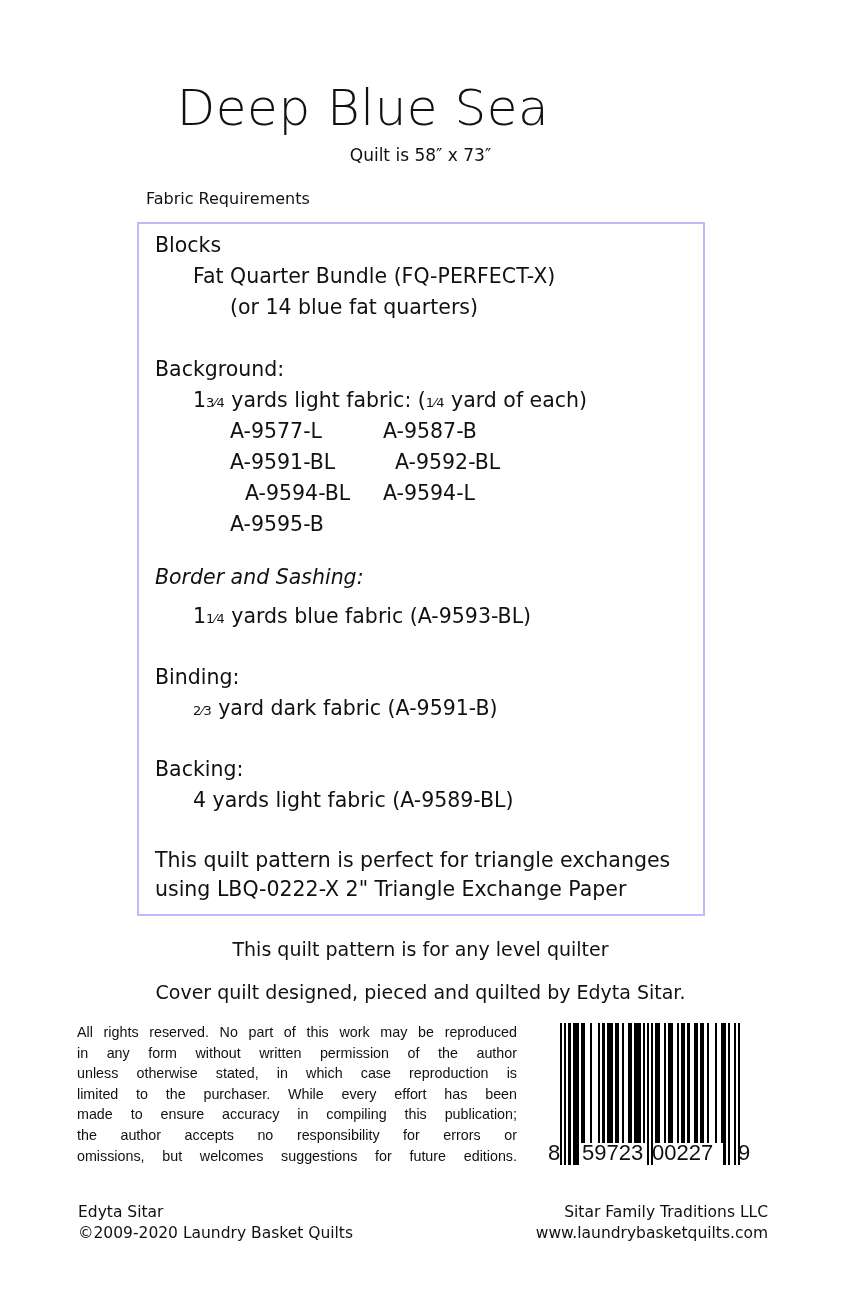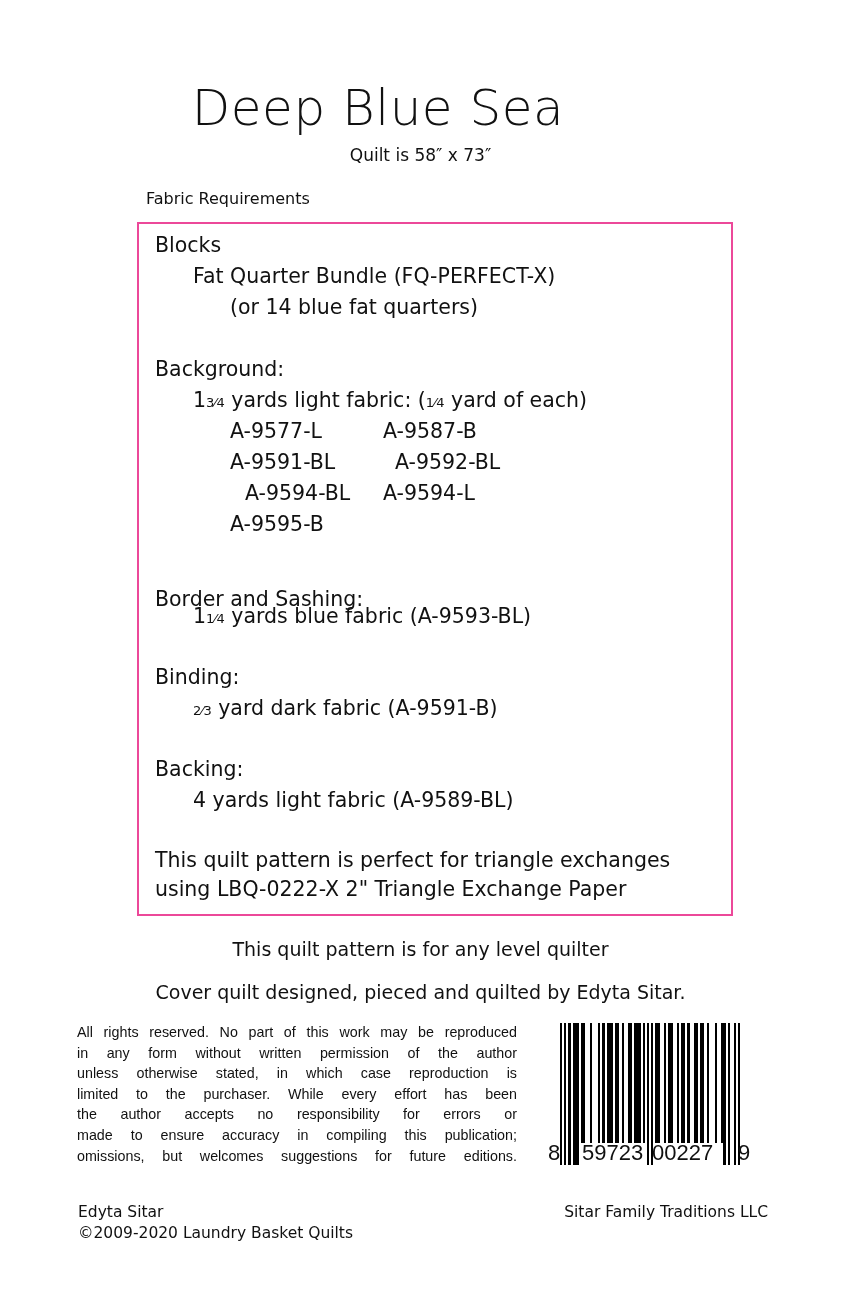--- a/index.html
+++ b/index.html
@@ -1,21 +1,21 @@
 <!DOCTYPE html>
 <html><head>
 <meta charset="utf-8">
 <style>
   html, body { margin: 0; padding: 0; background: #ffffff; }
   body { width: 841px; height: 1300px; position: relative; overflow: hidden; color: #111; font-family: "DejaVu Sans", sans-serif; }
   .abs { position: absolute; }
-  .title { left: 0; width: 726px; top: 78px; text-align: center; font-size: 50px; font-weight: 300; letter-spacing: 0.5px; line-height: 60px; padding-left: 15px; }
+  .title { left: 0; width: 726px; top: 78px; text-align: center; font-size: 50px; font-weight: 300; letter-spacing: 0.5px; line-height: 60px; }
   .subtitle { left: 0; width: 841px; top: 143px; text-align: center; font-size: 17px; line-height: 24px; }
   .section-heading { left: 146px; top: 185px; font-size: 16px; line-height: 28px; text-align: right; }
-  .req-box { left: 137px; top: 222px; width: 564px; height: 690px; border: 2px solid #ec4899; box-sizing: content-box; padding-left: 28px; }
+  .req-box { left: 137px; top: 222px; width: 564px; height: 690px; border: 2px solid #c4b5fd; box-sizing: content-box; }
   .req-text { position: absolute; left: 16px; font-size: 20.5px; line-height: 31px; white-space: nowrap; }
   .frac { font-size: 13px; }
   .center-line { left: 0; width: 841px; text-align: center; font-size: 19px; line-height: 24px; }
   .legal { left: 77px; top: 1022px; width: 440px; font-family: "Liberation Sans", sans-serif; font-size: 14.3px; line-height: 20.6px; text-align: justify; text-align-last: justify; }
   .legal span { display: block; text-align: justify; text-align-last: justify; }
   .barcode { left: 548px; top: 1023px; width: 200px; height: 150px; }
   .bars { position: absolute; left: 12px; top: 0; height: 142px; display: flex; }
   .bar { height: 120px; width: 1.9px; }
   .bar.long { height: 142px; }
   .bar.b { background: #000; }
@@ -41,43 +41,43 @@
   <div class="req-text" style="top:130px;">Background:</div>
   <div class="req-text" style="top:161px; left:54px;"><span>1</span><span class="frac">3⁄4</span><span> yards light fabric: (</span><span class="frac">1⁄4</span><span> yard of each)</span></div>
   <div class="req-text" style="top:192px; left:91px;">A-9577-L</div>
   <div class="req-text" style="top:192px; left:244px;">A-9587-B</div>
   <div class="req-text" style="top:223px; left:91px;">A-9591-BL</div>
   <div class="req-text" style="top:223px; left:244px;margin-left:12px;">A-9592-BL</div>
   <div class="req-text" style="top:254px; left:91px;margin-left:15px;">A-9594-BL</div>
   <div class="req-text" style="top:254px; left:244px;">A-9594-L</div>
   <div class="req-text" style="top:285px; left:91px;">A-9595-B</div>
 
-  <div class="req-text" style="top:360px;">Border and Sashing:</div>
+  <div class="req-text" style="top:338px;font-style:italic;">Border and Sashing:</div>
   <div class="req-text" style="top:377px; left:54px;"><span>1</span><span class="frac">1⁄4</span><span> yards blue fabric (A-9593-BL)</span></div>
 
   <div class="req-text" style="top:438px;">Binding:</div>
   <div class="req-text" style="top:469px; left:54px;"><span class="frac">2⁄3</span><span> yard dark fabric (A-9591-B)</span></div>
 
   <div class="req-text" style="top:530px;">Backing:</div>
   <div class="req-text" style="top:561px; left:54px;">4 yards light fabric (A-9589-BL)</div>
 
   <div class="req-text" style="top:621px;">This quilt pattern is perfect for triangle exchanges</div>
   <div class="req-text" style="top:650px;">using LBQ-0222-X 2" Triangle Exchange Paper</div>
 </div>
 
 <div class="abs center-line" style="top:937px;">This quilt pattern is for any level quilter</div>
 <div class="abs center-line" style="top:980px;">Cover quilt designed, pieced and quilted by Edyta Sitar.</div>
 
 <div class="abs legal">
   <span>All rights reserved. No part of this work may be reproduced</span>
   <span>in any form without written permission of the author</span>
   <span>unless otherwise stated, in which case reproduction is</span>
   <span>limited to the purchaser. While every effort has been</span>
+  <span>made to ensure accuracy in compiling this publication;</span>
   <span>the author accepts no responsibility for errors or</span>
-  <span>made to ensure accuracy in compiling this publication;</span>
   <span>omissions, but welcomes suggestions for future editions.</span>
 </div>
 
 <div class="abs barcode">
   <div class="bars" id="bars">
       <div class="bar b long"></div>
       <div class="bar w long"></div>
       <div class="bar b long"></div>
       <div class="bar w long"></div>
       <div class="bar b long"></div>
@@ -178,13 +178,14 @@
   <div class="bc-digit" style="left:104px;">00227</div>
   <div class="bc-digit" style="left:190px;">9</div>
 </div>
 
 <div class="abs footer footer-left">
   <div>Edyta Sitar</div>
   <div>©2009-2020 Laundry Basket Quilts</div>
 </div>
 <div class="abs footer footer-right">
   <div>Sitar Family Traditions LLC</div>
+  <div>www.laundrybasketquilts.com</div>
 </div>
 
 </body></html>

